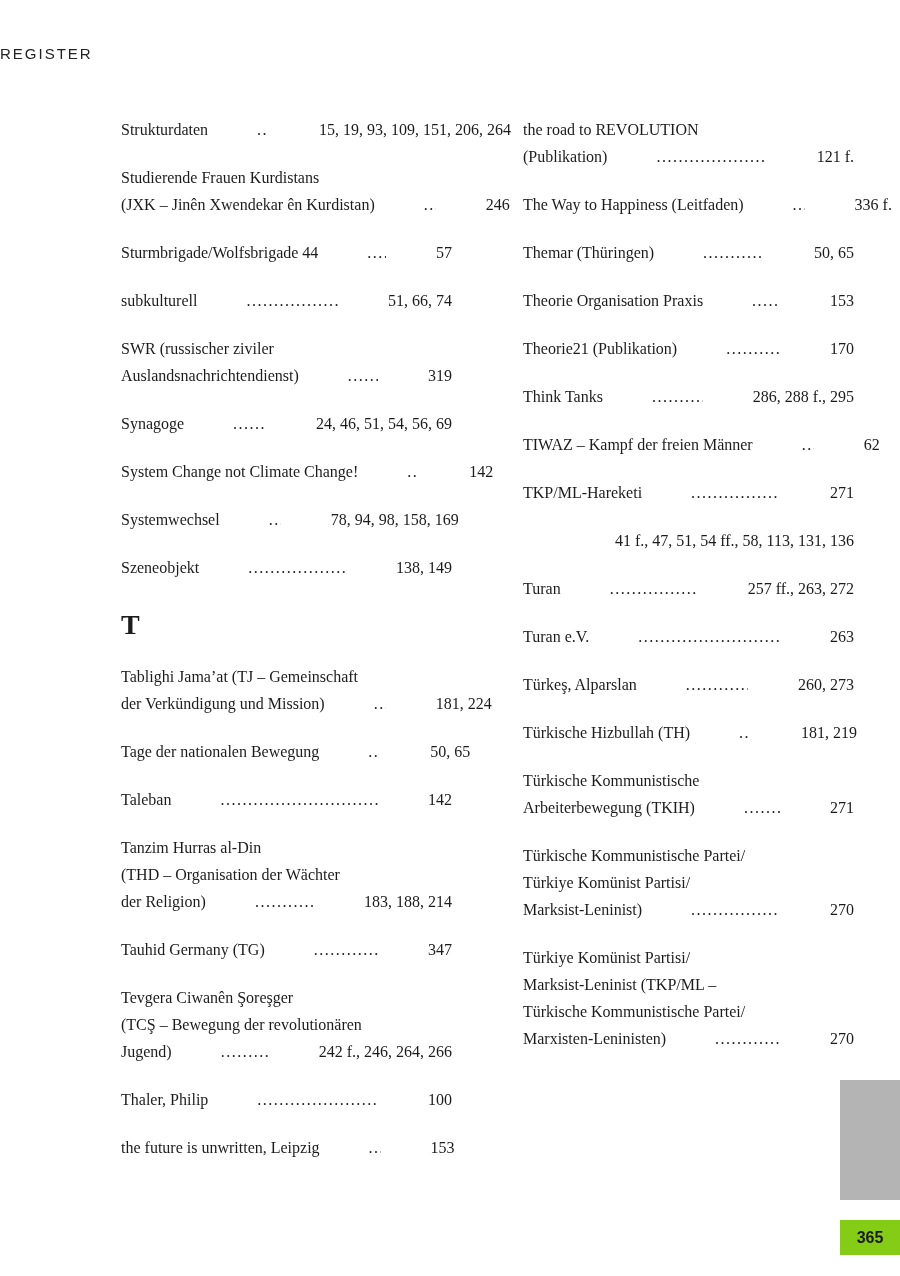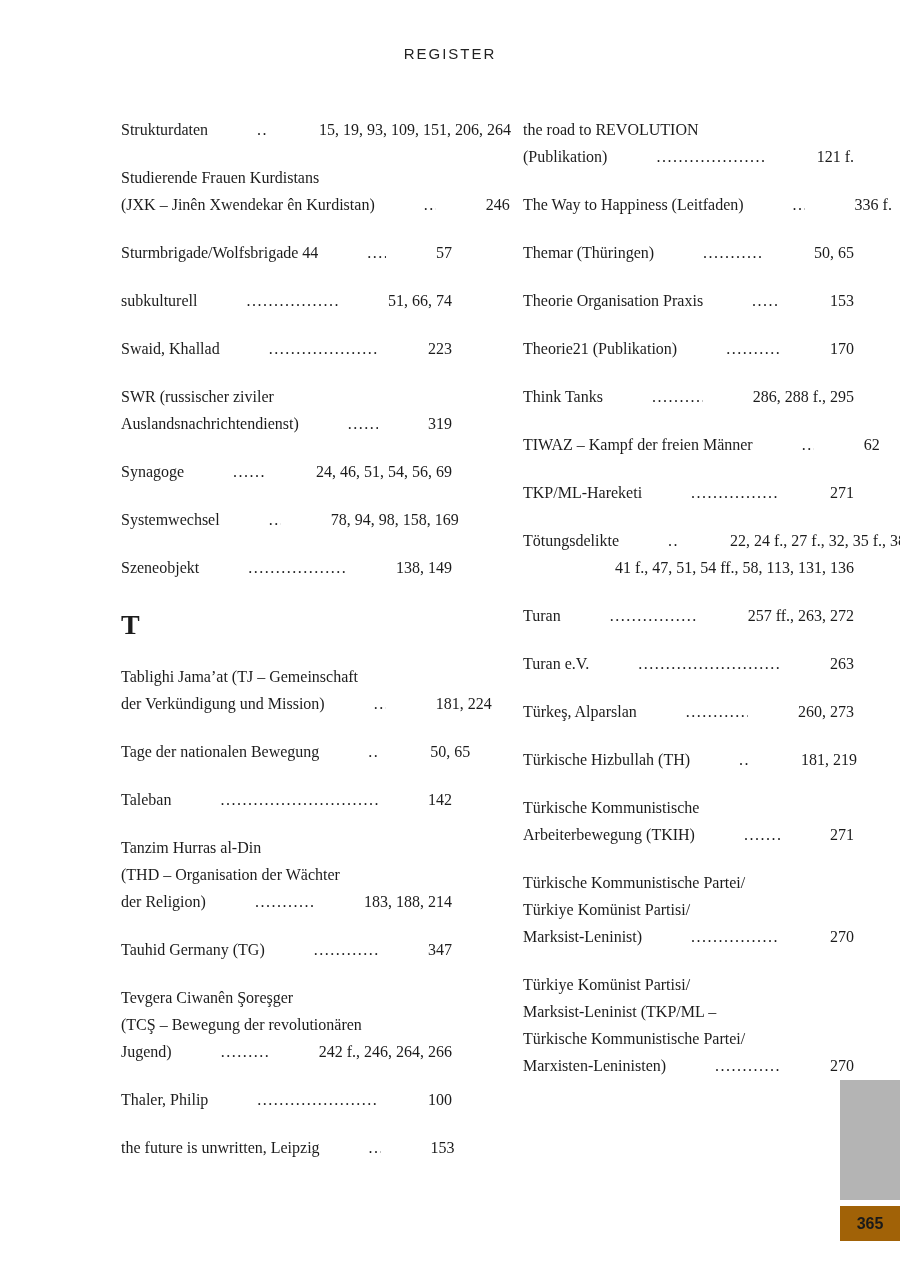--- a/index.html
+++ b/index.html
@@ -14,21 +14,20 @@
     background: #ffffff;
     overflow: hidden;
     font-family: "Liberation Serif", "DejaVu Serif", serif;
     color: #1c1c1c;
   }
   .page-header {
     position: absolute;
     top: 45px;
     left: 0;
     width: 900px;
-    text-align: center;
     font-family: "Liberation Sans", "DejaVu Sans", sans-serif;
     font-size: 15px;
     letter-spacing: 2px;
     color: #222222;
   }
   .column {
     position: absolute;
     top: 116px;
     width: 331px;
   }
@@ -129,40 +128,40 @@
       </div>
       <div class="entry">
         <div class="line">
           <span class="text">subkulturell</span>
           <span class="dots"></span>
           <span class="pages">51, 66, 74</span>
         </div>
       </div>
       <div class="entry">
         <div class="line">
-          <span class="text">Swaid, Khallad</span>
-          <span class="dots"></span>
-          <span class="pages">223</span>
-        </div>
-      </div>
-      <div class="entry">
-        <div class="line">
           <span class="text">SWR (russischer ziviler</span>
         </div>
         <div class="line">
           <span class="text">Auslandsnachrichtendienst)</span>
           <span class="dots"></span>
           <span class="pages">319</span>
         </div>
       </div>
       <div class="entry">
         <div class="line">
           <span class="text">Synagoge</span>
           <span class="dots"></span>
           <span class="pages">24, 46, 51, 54, 56, 69</span>
+        </div>
+      </div>
+      <div class="entry">
+        <div class="line">
+          <span class="text">System Change not Climate Change!</span>
+          <span class="dots"></span>
+          <span class="pages">142</span>
         </div>
       </div>
       <div class="entry">
         <div class="line">
           <span class="text">Systemwechsel</span>
           <span class="dots"></span>
           <span class="pages">78, 94, 98, 158, 169</span>
         </div>
       </div>
       <div class="entry">
@@ -299,25 +298,20 @@
         </div>
       </div>
       <div class="entry">
         <div class="line">
           <span class="text">TKP/ML-Hareketi</span>
           <span class="dots"></span>
           <span class="pages">271</span>
         </div>
       </div>
       <div class="entry">
-        <div class="line">
-          <span class="text">Tötungsdelikte</span>
-          <span class="dots"></span>
-          <span class="pages">22, 24 f., 27 f., 32, 35 f., 38 f.,</span>
-        </div>
         <div class="line right">
           <span class="pages">41 f., 47, 51, 54 ff., 58, 113, 131, 136</span>
         </div>
       </div>
       <div class="entry">
         <div class="line">
           <span class="text">Turan</span>
           <span class="dots"></span>
           <span class="pages">257 ff., 263, 272</span>
         </div>
@@ -377,16 +371,16 @@
           <span class="text">Türkische Kommunistische Partei/</span>
         </div>
         <div class="line">
           <span class="text">Marxisten-Leninisten)</span>
           <span class="dots"></span>
           <span class="pages">270</span>
         </div>
       </div>
     </div>
   <div class="thumb-tab" style="background: rgb(180, 180, 180);"></div>
-  <div class="page-number-box" style="background: #a16207;">
+  <div class="page-number-box" style="background: #84cc16; margin-top: 14px;">
     <span>365</span>
   </div>
 </div>
 
 </body></html>

